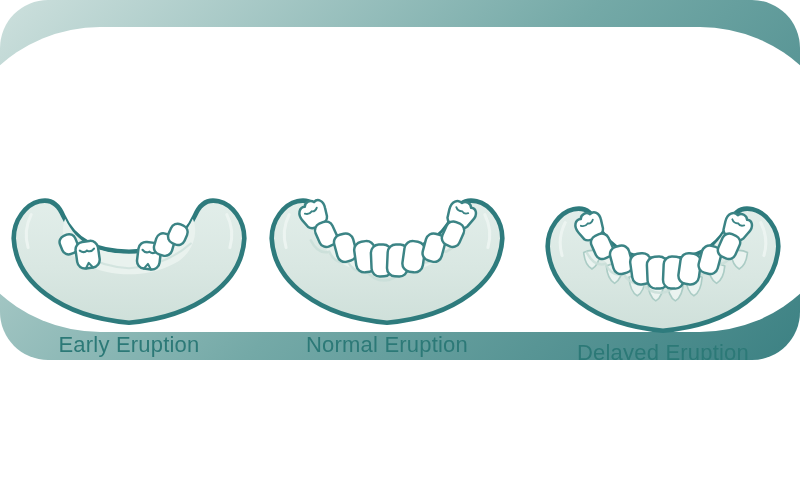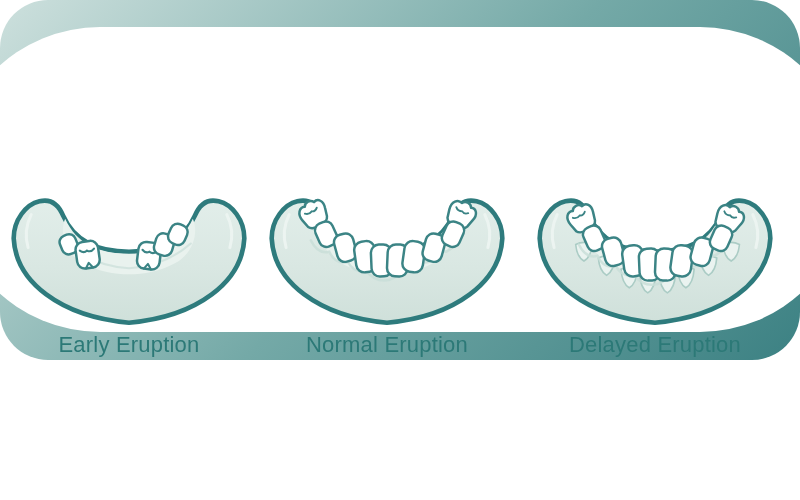--- a/index.html
+++ b/index.html
@@ -127,21 +127,21 @@
   </figure>
 
   <figure class="figure" id="fig-normal" style="margin:0">
     <svg class="jaw" viewBox="0 0 240 135" role="img">
       <use href="#jaw-body"></use>
       <use href="#arch-teeth"></use>
     </svg>
     <figcaption class="caption">Normal Eruption</figcaption>
   </figure>
 
-  <figure class="figure" id="fig-delayed" style="margin:0">
+  <figure class="figure" id="fig-delayed" style="margin:8px">
     <svg class="jaw" viewBox="0 0 240 135" role="img">
       <use href="#jaw-body"></use>
       <g transform="translate(0,4)">
         <g style="fill:var(--unerupted-tooth-fill,#eaf3f0);stroke:var(--unerupted-tooth-outline,#abccc5);stroke-width:1.6">
           <path d="M43,47 Q51,43 59,47 Q58,59 51,63 Q44,59 43,47 Z"></path>
           <path d="M65,60 Q73,56 81,60 Q80,73 73,77 Q66,73 65,60 Z"></path>
           <path d="M87,71 Q95,67 103,71 Q102,85 95,89 Q88,85 87,71 Z"></path>
           <path d="M105,75 Q113,71 121,75 Q120,90 113,94 Q106,90 105,75 Z"></path>
           <path d="M124,75 Q132,71 140,75 Q139,90 132,94 Q125,90 124,75 Z"></path>
           <path d="M142,71 Q150,67 158,71 Q157,85 150,89 Q143,85 142,71 Z"></path>

